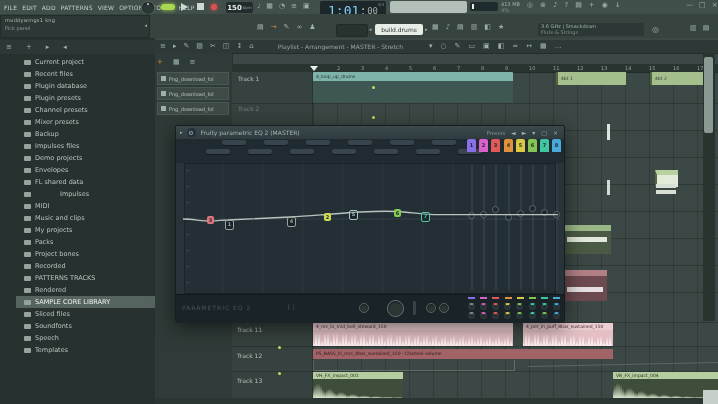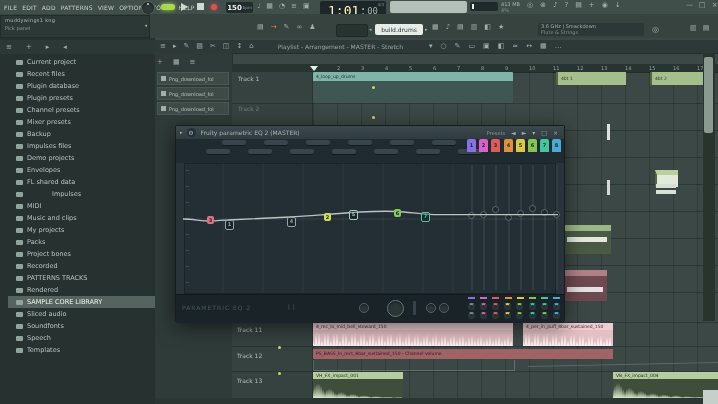--- a/index.html
+++ b/index.html
@@ -4,21 +4,21 @@
 <style>
   html,body{margin:0;padding:0;background:#1c2422;}
   #app{position:relative;width:718px;height:404px;overflow:hidden;background:#3a4643;
        font-family:"DejaVu Sans","Liberation Sans",sans-serif;color:#c3ccc6;}
   .abs{position:absolute;}
   .ic{color:#9fb0ab;font-size:7px;line-height:1;display:inline-block;}
   .flex{display:flex;align-items:center;}
   .tiny{font-size:5px;line-height:1.1;}
   .t6{font-size:6px;line-height:1.1;}
   #menu-row span{margin-right:5px;font-size:6px;color:#c9d1cb;letter-spacing:.2px;cursor:default;}
-  #browser-list{position:absolute;left:8px;top:56px;width:154px;}
+  #browser-list{position:absolute;left:16px;top:56px;width:154px;}
   #browser-list .bi{height:12px;display:flex;align-items:center;padding-left:8px;font-size:6.5px;color:#b9c3bd;white-space:nowrap;}
   #browser-list .bi .fold{width:7px;height:5px;background:#93a49d;border-radius:1px;margin-right:4px;flex:0 0 auto;}
   #browser-list .bi.sel{background:#55645f;color:#f0f4f0;}
   .pill{position:absolute;height:5px;background:#38454c;border-radius:2px;box-shadow:0 1px 0 rgba(0,0,0,.4);}
   .chip{position:absolute;width:7px;height:8px;border-radius:2px;font-size:5px;line-height:8px;text-align:center;font-weight:bold;}
   .knobc{border-radius:50%;background:#2b3735;border:1px solid #55645f;box-shadow:inset 0 1px 2px rgba(0,0,0,.6);}
   .wfclip{overflow:hidden;}
   .clip-label{font-size:4.5px;line-height:7px;white-space:nowrap;overflow:hidden;padding-left:3px;display:block;}
 </style>
 </head>
@@ -55,21 +55,21 @@
 
   <div id="row1-icons" class="abs flex" style="left:257px;top:3px;gap:6px;">
       <span class="ic" style="font-size: 7px; line-height: 1; color: rgb(159, 176, 171);">♩</span>
       <span class="ic" style="font-size: 7px; line-height: 1; color: rgb(159, 176, 171);">▦</span>
       <span class="ic" style="font-size: 7px; line-height: 1; color: rgb(159, 176, 171);">◔</span>
       <span class="ic" style="font-size: 7px; line-height: 1; color: rgb(159, 176, 171);">≡</span>
       <span class="ic" style="font-size: 7px; line-height: 1; color: rgb(159, 176, 171);">▣</span>
     </div>
 
   <div class="abs flex" style="left:320px;top:1px;width:66px;height:19px;background:#1d2629;border-radius:2px;justify-content:center;">
-    <span style="font-family:'DejaVu Sans Mono',monospace;font-size:13px;color:#fef9c3;">1:01</span>
+    <span style="font-family:'DejaVu Sans Mono',monospace;font-size:13px;color:#7dd3fc;">1:01</span>
     <span style="font-family:'DejaVu Sans Mono',monospace;font-size:13px;color:#9fb0aa;">:</span>
     <span style="font-family:'DejaVu Sans Mono',monospace;font-size:9px;color:#9fb0aa;">00</span>
     <span class="abs" style="right:2px;top:1px;font-size:4px;color:#7e8e88;">4/4</span>
   </div>
 
   <div class="abs" style="left:390px;top:1px;width:77px;height:12px;background:#b3bfb9;border-radius:2px;"></div>
 
   <div class="abs" style="left:470px;top:2px;width:28px;height:9px;background:#1e2a2c;border-radius:2px;">
     <div class="abs" style="left:2px;top:2px;width:2px;height:5px;background:#e8efe9;"></div>
   </div>
@@ -225,21 +225,21 @@
       <div class="bi">
         <span class="fold"></span>
         <span style="white-space: nowrap;">Rendered</span>
       </div>
       <div class="bi sel">
         <span class="fold"></span>
         <span style="white-space: nowrap;">SAMPLE CORE LIBRARY</span>
       </div>
       <div class="bi">
         <span class="fold"></span>
-        <span style="white-space: nowrap;">Sliced audio</span>
+        <span style="white-space: nowrap;">Sliced files</span>
       </div>
       <div class="bi">
         <span class="fold"></span>
         <span style="white-space: nowrap;">Soundfonts</span>
       </div>
       <div class="bi">
         <span class="fold"></span>
         <span style="white-space: nowrap;">Speech</span>
       </div>
       <div class="bi">

